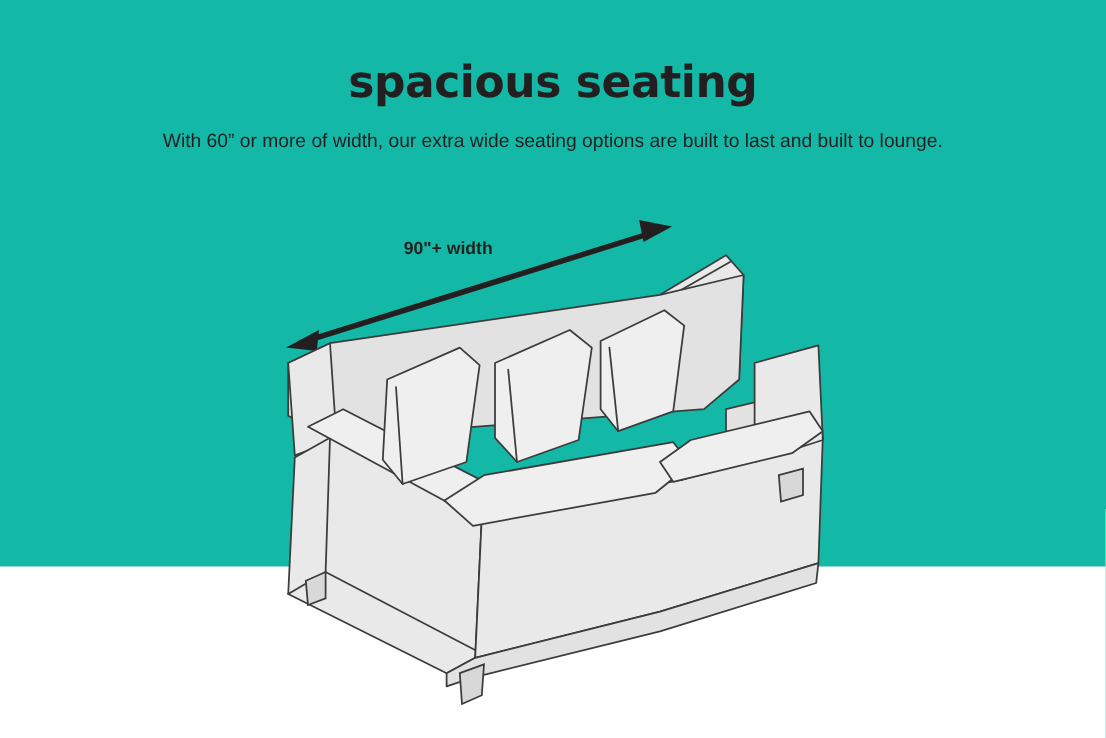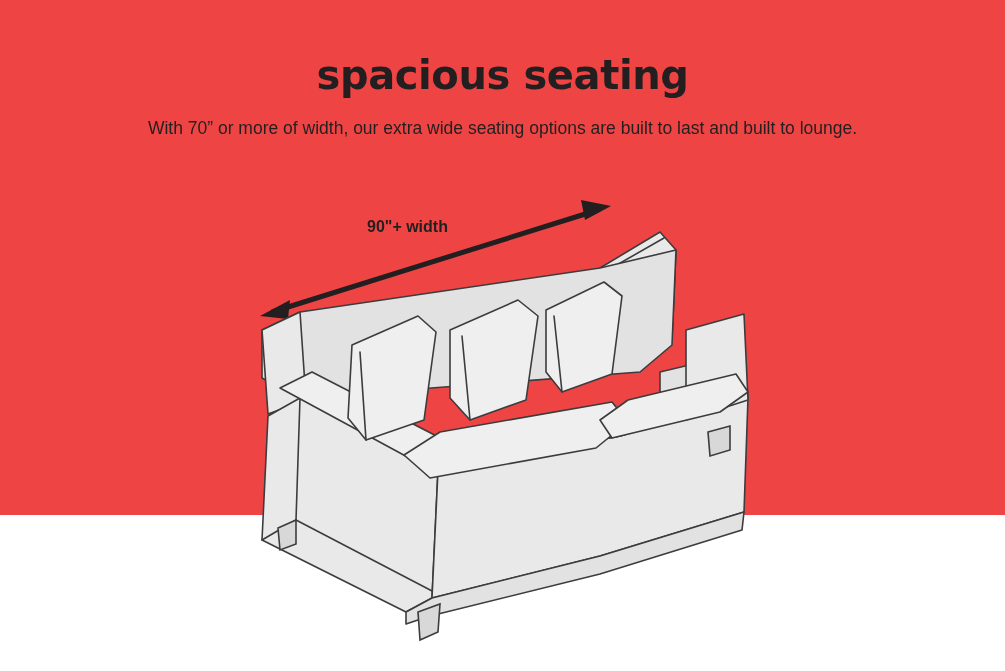--- a/index.html
+++ b/index.html
@@ -12,21 +12,21 @@
     height: 671px;
     font-family: "Liberation Sans", sans-serif;
     color: #231f20;
     overflow: hidden;
     position: relative;
   }
   .page {
     position: relative;
     width: 1005px;
     height: 515px;
-    background: #ef4444;
+    background: #14b8a6;
   }
   .headline {
     position: absolute;
     top: 52px;
     left: 0;
     width: 1005px;
     text-align: center;
     font-size: 40px;
     font-weight: bold;
     letter-spacing: -0.4px;
@@ -72,21 +72,21 @@
   .arrow { stroke: #231f20; stroke-width: 5; fill: none; }
 </style>
 </head>
 <body>
 
 <div class="page">
 
   <div class="headline">spacious seating</div>
 
   <div class="subcopy">
-    <span class="line">With 70” or more of width, our extra wide seating options are built to last and built to lounge.</span>
+    <span class="line">With 60” or more of width, our extra wide seating options are built to last and built to lounge.</span>
   </div>
 
   <svg class="art" viewBox="0 0 1005 671">
 
     <g>
       <line class="arrow" x1="272" y1="312" x2="598" y2="210"></line>
       <polygon points="260,316 290,300 288,319" fill="#231f20"></polygon>
       <polygon points="611,206 581,200 585,220" fill="#231f20"></polygon>
     </g>
 

